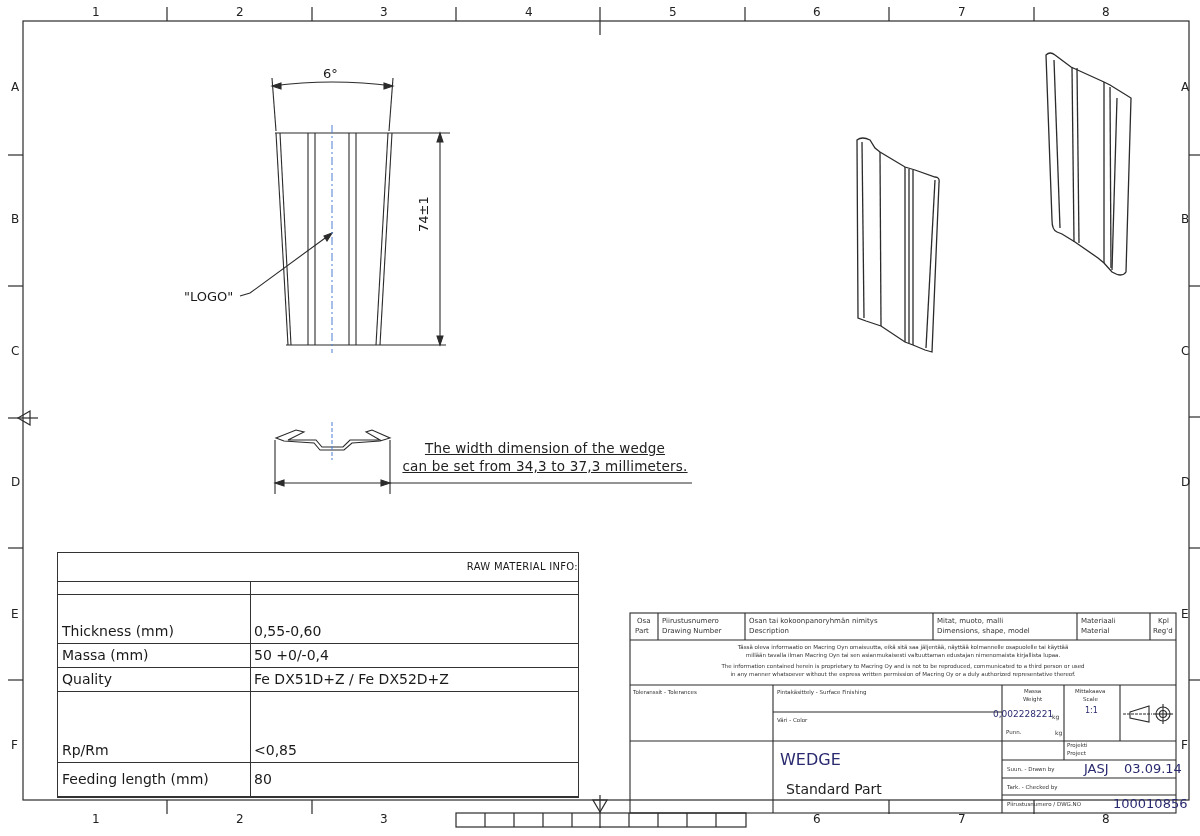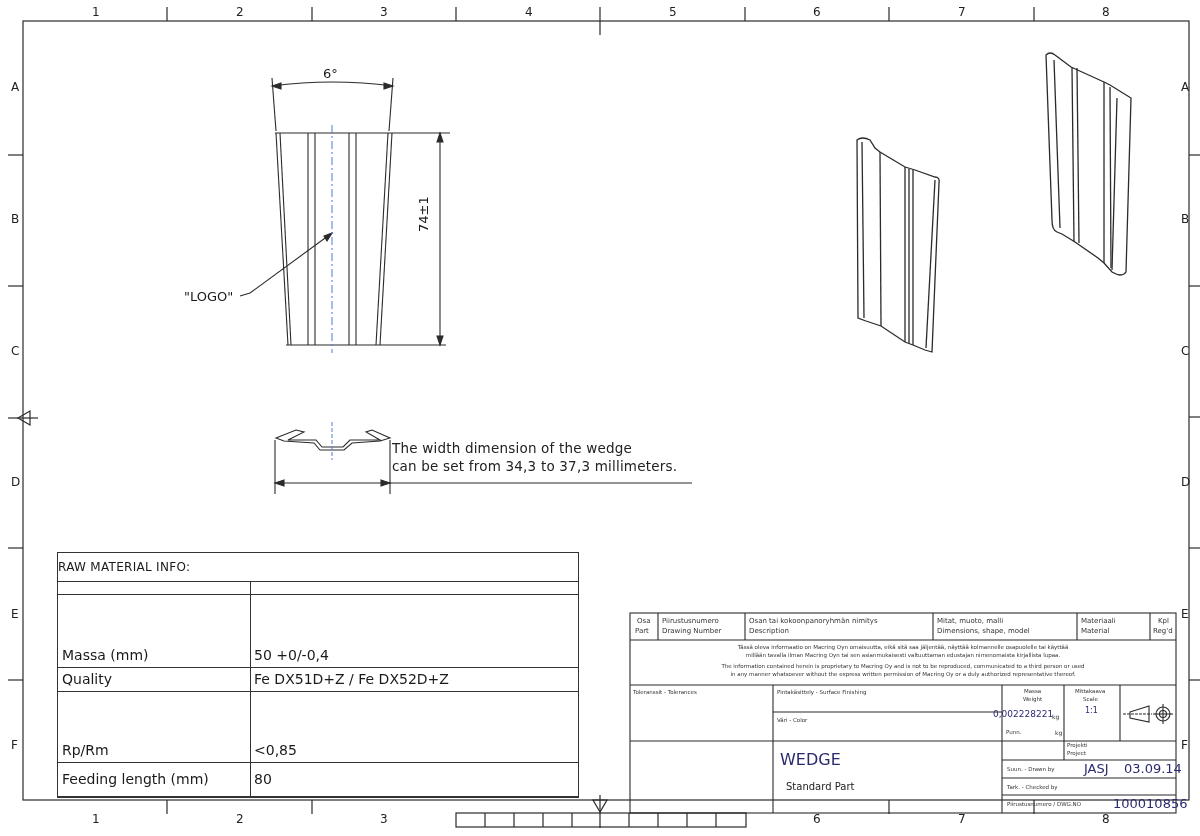--- a/index.html
+++ b/index.html
@@ -5,30 +5,30 @@
   html, body { margin: 0; padding: 0; background: #ffffff; }
   body { width: 1200px; height: 836px; position: relative; overflow: hidden;
          font-family: "DejaVu Sans", sans-serif; color: #1a1a1a; }
   .abs { position: absolute; }
   .grid-label { position: absolute; font-size: 12px; color: #222; font-family: "DejaVu Sans", sans-serif; }
   svg { position: absolute; left: 0; top: 0; }
   
   .rm-table { position: absolute; left: 57px; top: 552px; width: 522px; height: 246px;
               border: 1.3px solid #333; box-sizing: border-box; }
   .rm-title { position: absolute; left: 0; top: 0; width: 100%; height: 28px; border-bottom: 1px solid #333;
-              text-align: left; font-size: 12px; line-height: 28px; letter-spacing: 0.3px; }
+              text-align: right; font-size: 10px; line-height: 28px; letter-spacing: 0.3px; }
   .rm-row { position: absolute; left: 0; width: 100%; border-bottom: 1px solid #333; box-sizing: border-box; }
   .rm-row:last-child { border-bottom: none; }
   .rm-k { position: absolute; left: 4px; font-size: 14px; }
   .rm-v { position: absolute; left: 196px; font-size: 14px; line-height: 16px; }
   .rm-div { position: absolute; left: 192px; top: 28px; bottom: 0; width: 1px; background: #333; }
   
   .tb { position: absolute; font-size: 7px; line-height: 9px; color: #333; }
   .tb-big { position: absolute; color: #2a2a70; }
-  .note-text { position: absolute; font-size: 13.5px; color: #222; text-align: left; letter-spacing: 0.2px; }
+  .note-text { position: absolute; font-size: 13.5px; color: #222; text-align: center; letter-spacing: 0.2px; text-decoration: underline; }
 </style>
 </head>
 <body>
 
 <svg width="1200" height="836" viewBox="0 0 1200 836">
   <g stroke="#2b2b2b" stroke-width="1.2" fill="none">
 
     <rect x="23" y="21" width="1166" height="779"></rect>
 
     <line x1="167" y1="7" x2="167" y2="21"></line>
@@ -201,20 +201,24 @@
 <span class="abs" style="left:184px; top:289px; font-size:13px;">"LOGO"</span>
 
 <div class="note-text" style="left:392px; top:440px; width:306px;">
   <div>The width dimension of the wedge</div>
   <div style="margin-top:2px;">can be set from 34,3 to 37,3 millimeters.</div>
 </div>
 
 <div class="rm-table">
   <div class="rm-title">RAW MATERIAL INFO:</div>
   <div class="rm-row" style="top:28px; height:14px;"></div>
+  <div class="rm-row" style="top:66px; height:25px;">
+    <span class="rm-k" style="top:4px;">Thickness (mm)</span>
+    <span class="rm-v" style="top:4px;">0,55-0,60</span>
+  </div>
   <div class="rm-row" style="top:91px; height:24px;">
     <span class="rm-k" style="top:3px;">Massa (mm)</span>
     <span class="rm-v" style="top:3px;">50 +0/-0,4</span>
   </div>
   <div class="rm-row" style="top:115px; height:24px;">
     <span class="rm-k" style="top:3px;">Quality</span>
     <span class="rm-v" style="top:3px;">Fe DX51D+Z / Fe DX52D+Z</span>
   </div>
   <div class="rm-row" style="top:185px; height:25px;">
     <span class="rm-k" style="top:4px;">Rp/Rm</span>
@@ -260,21 +264,21 @@
   <span class="tb" style="left:1055px; top:728px; font-size:6px;">kg</span>
 
   <span class="tb" style="left:1075px; top:688px; font-size:5.5px; line-height:7px;">Mittakaava</span>
   <span class="tb" style="left:1083px; top:696px; font-size:5.5px; line-height:7px;">Scale</span>
   <span class="tb-big" style="left:1085px; top:706px; font-size:8px;">1:1</span>
 
   <span class="tb" style="left:1067px; top:742px; font-size:5.5px; line-height:7px;">Projekti</span>
   <span class="tb" style="left:1067px; top:750px; font-size:5.5px; line-height:7px;">Project</span>
 
   <span class="tb-big" style="left:780px; top:750px; font-size:16px;">WEDGE</span>
-  <span class="abs" style="left:786px; top:781px; font-size:10px; color:#222;">Standard Part</span>
+  <span class="abs" style="left:786px; top:781px; font-size:14px; color:#222;">Standard Part</span>
 
   <span class="tb" style="left:1007px; top:765px; font-size:5.5px;">Suun. - Drawn by</span>
   <span class="tb-big" style="left:1084px; top:761px; font-size:13px;">JASJ</span>
   <span class="tb-big" style="left:1124px; top:761px; font-size:13px;">03.09.14</span>
   <span class="tb" style="left:1007px; top:783px; font-size:5.5px;">Tark. - Checked by</span>
   <span class="tb" style="left:1007px; top:800px; font-size:5.5px;">Piirustusnumero / DWG.NO</span>
   <span class="tb-big" style="left:1113px; top:796px; font-size:13px;">100010856</span>
 </div>
 
 </body></html>

